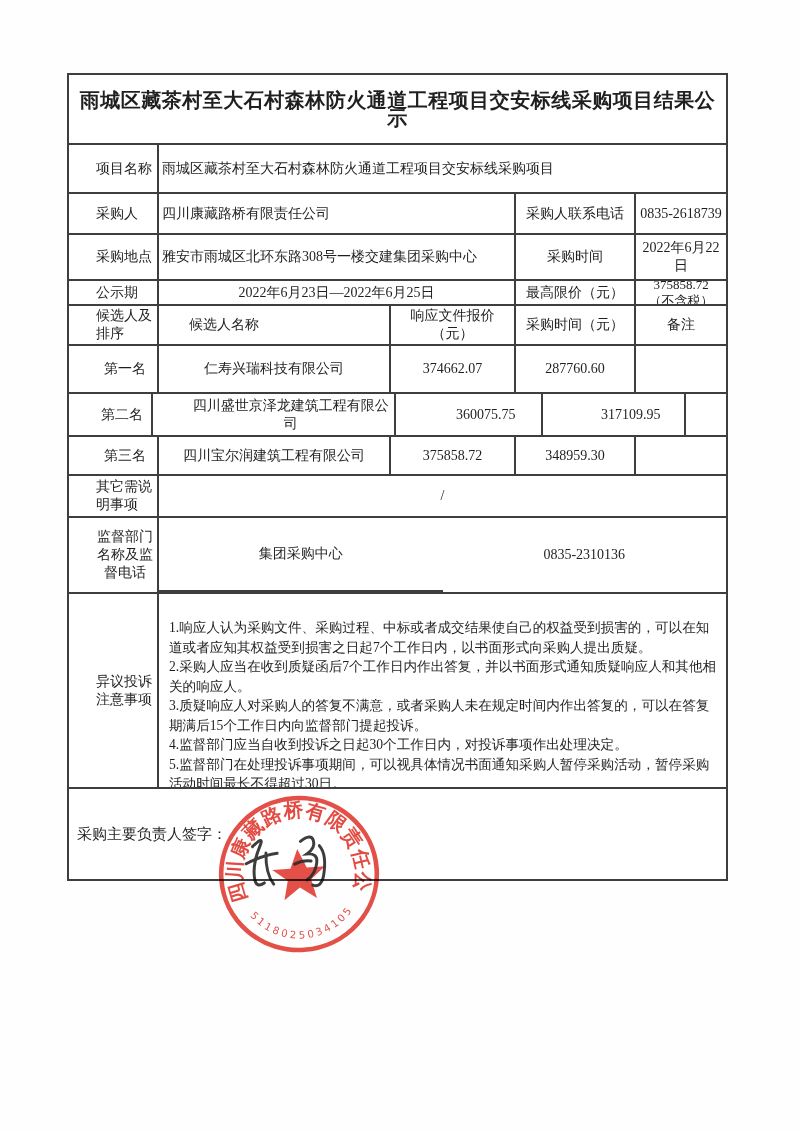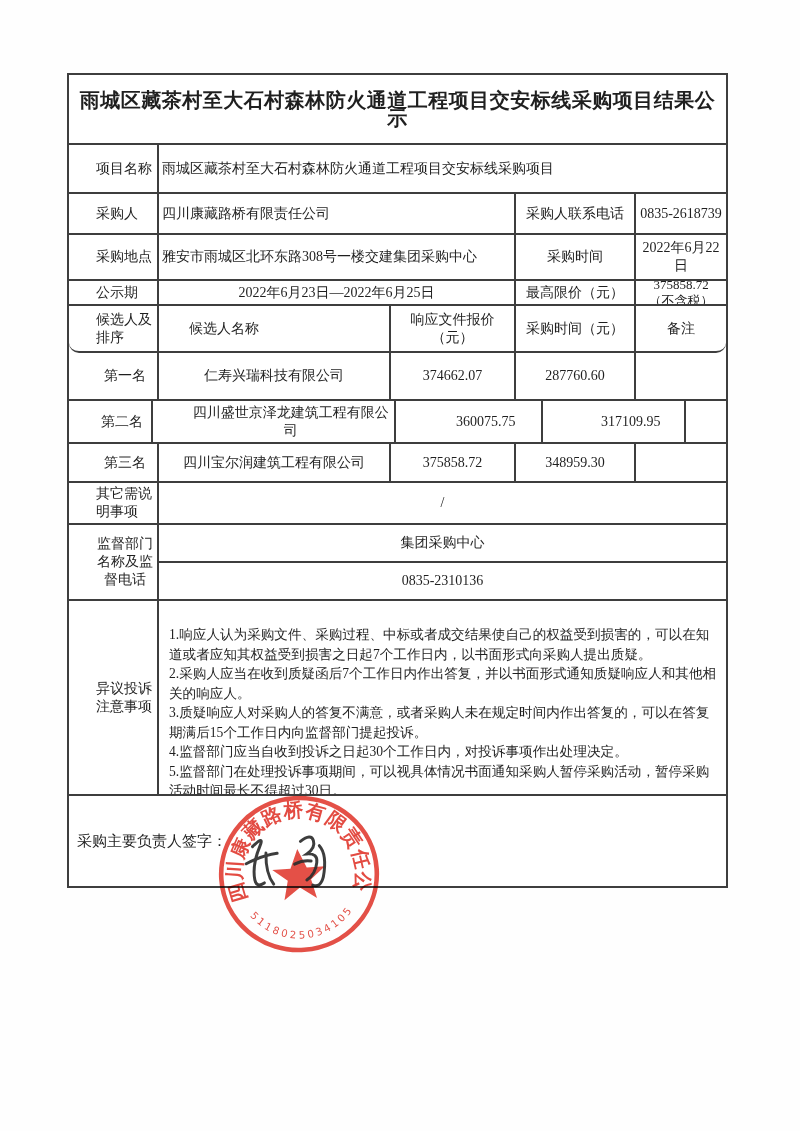--- a/index.html
+++ b/index.html
@@ -39,31 +39,31 @@
   .c23 { width:357px; }
   .c2345 { flex:1; }
 
   .title-row { height:70px; }
   .title-cell { font-size:20px; font-weight:bold; letter-spacing:0.5px; }
 
   .h-project { height:49px; }
   .h-purchaser { height:41px; }
   .h-location { height:46px; }
   .h-publicity { height:25px; }
-  .h-candhdr { height:47px;border-radius:10px; }
+  .h-candhdr { height:40px; }
   .h-r1 { height:48px; }
   .h-r2 { height:43px;gap:34px; }
   .h-r3 { height:39px; }
   .h-other { height:42px; }
   .h-supervision { height:76px; }
   .h-objection { height:195px; }
   .h-signature { height:90px; }
 
   .prewrap { white-space:pre-line; }
-  .stack { display:flex; flex-direction:column; flex:1; align-self:stretch; }
+  .stack { display:flex; flex-direction:row; flex:1; align-self:stretch; }
   .stack .sub {
     flex:1; display:flex; align-items:center; justify-content:center;
     font-size:14px;
   }
   .stack .sub:first-child { border-bottom:2px solid #3e3e3e; }
 
   .objection-text {
     align-items:flex-start;
     padding:24px 8px 6px 10px;
     font-size:13.6px; line-height:19.5px;

